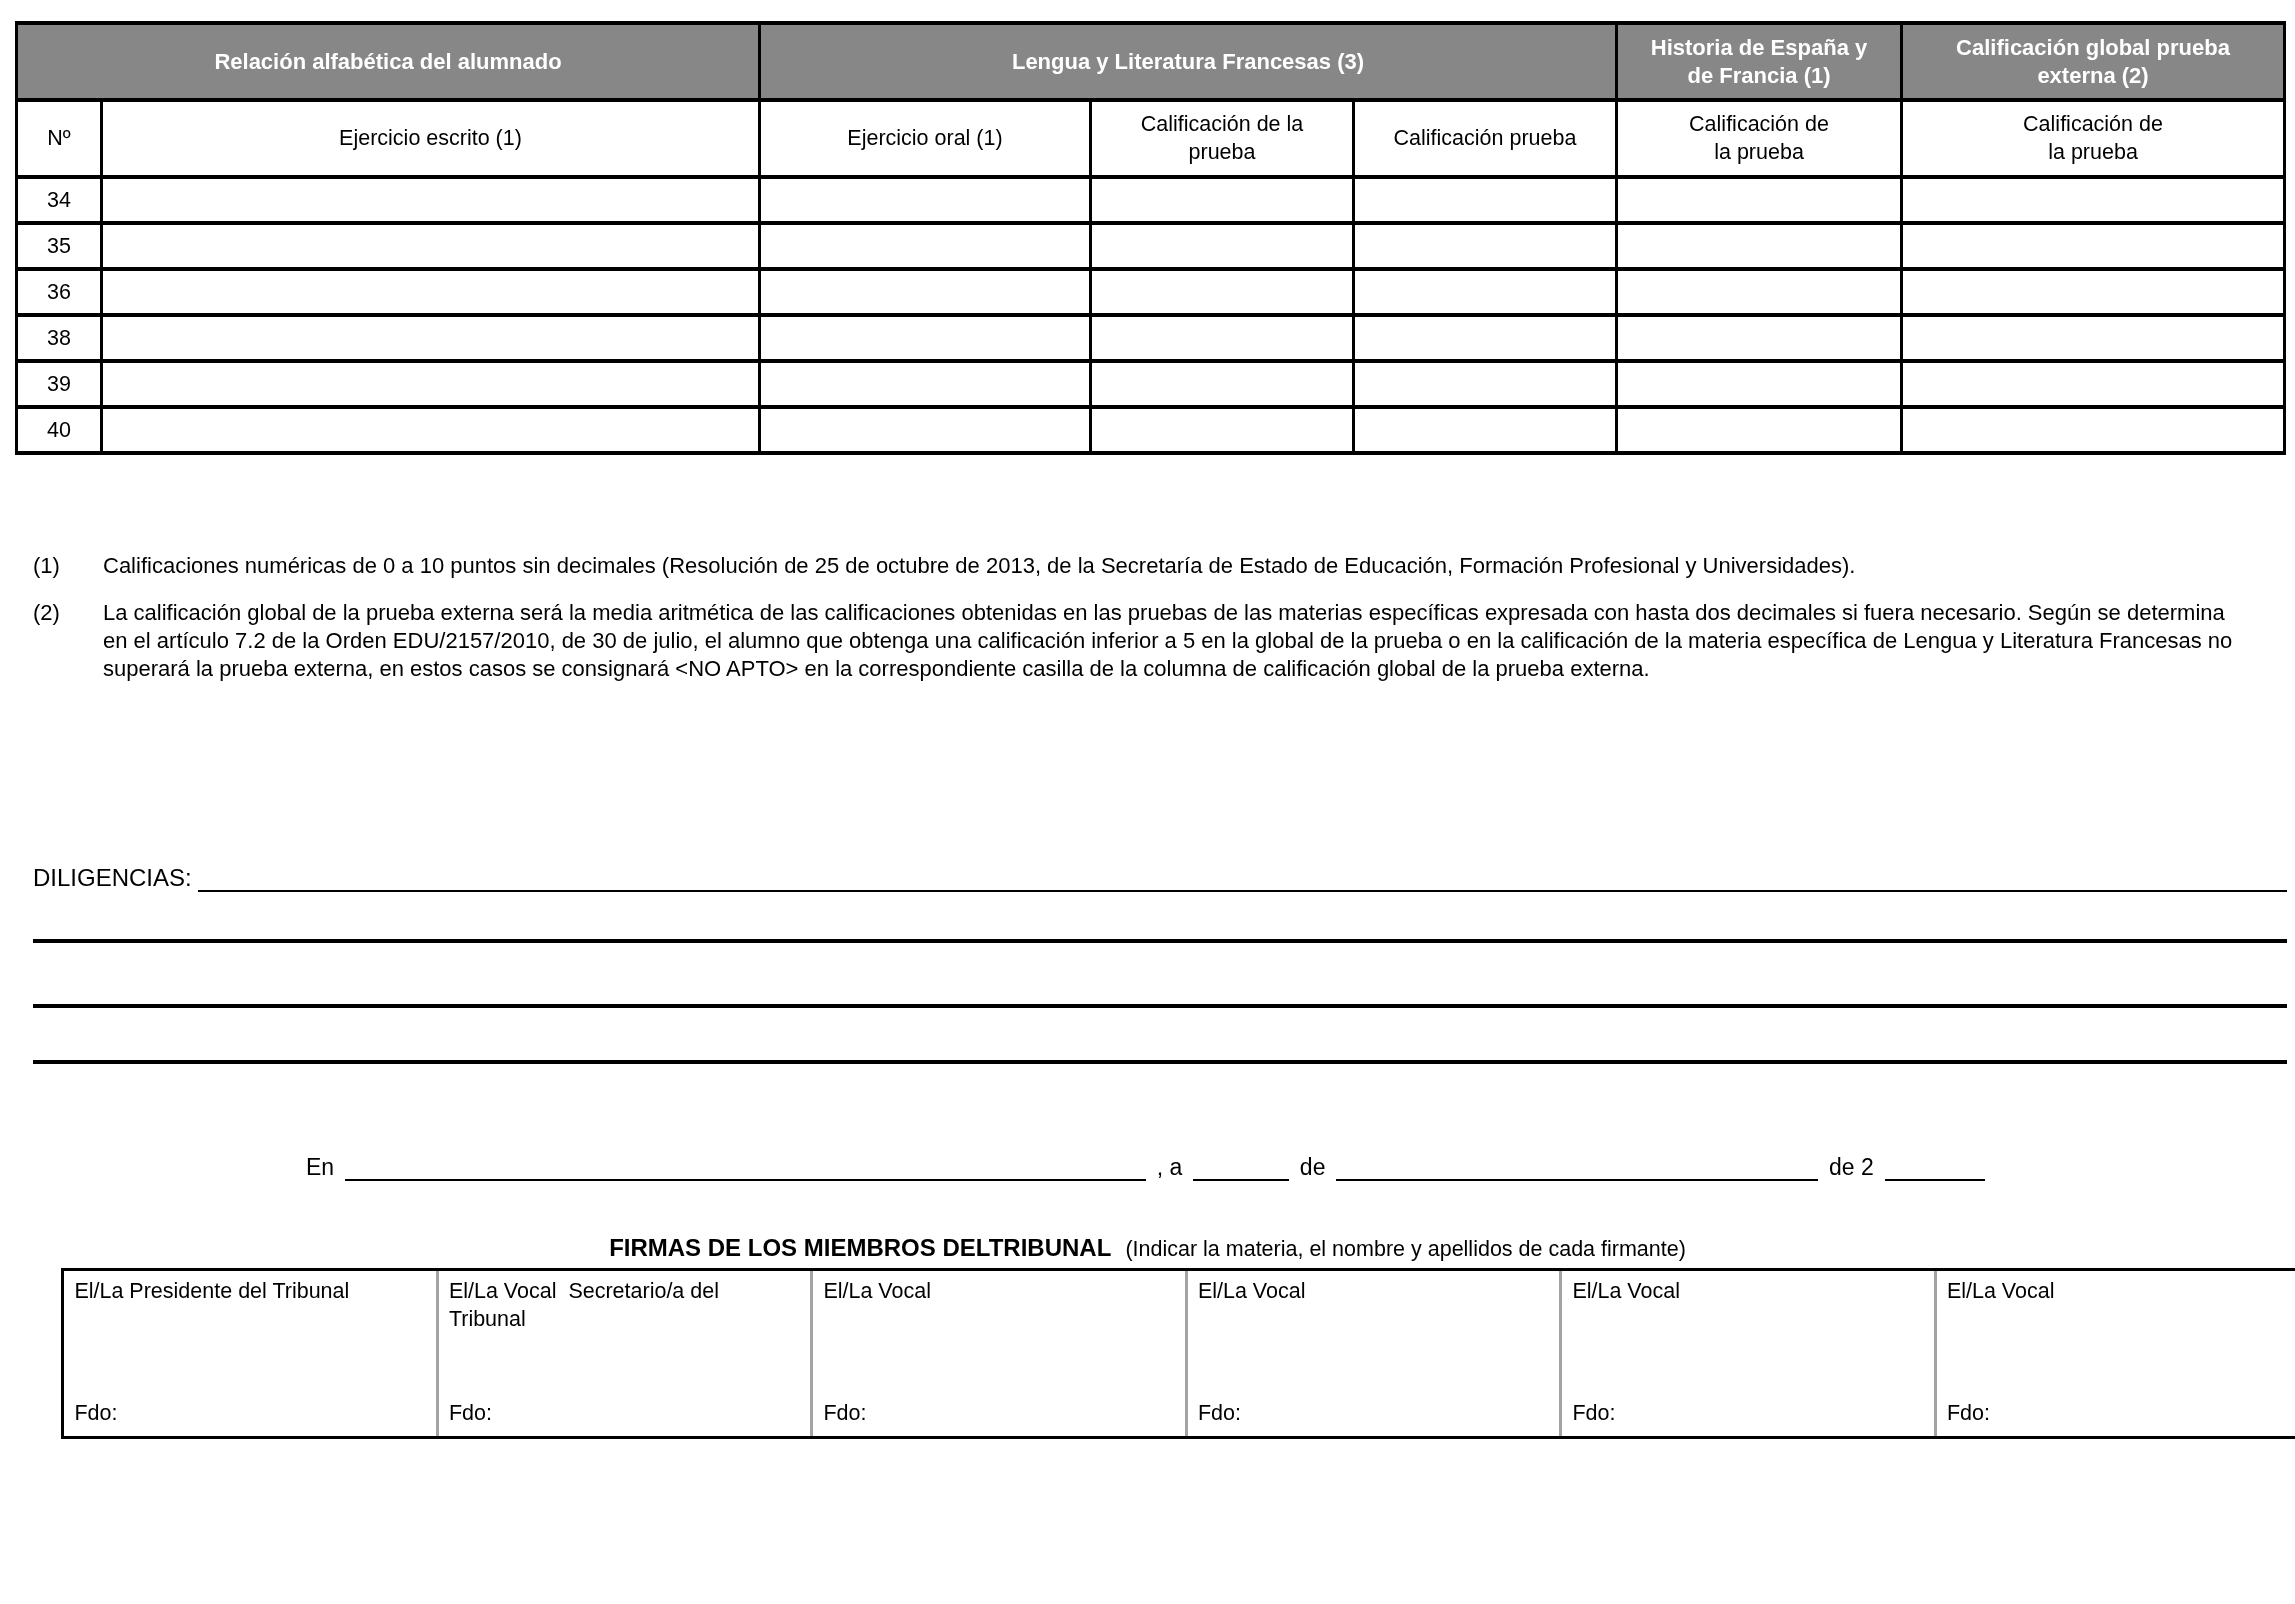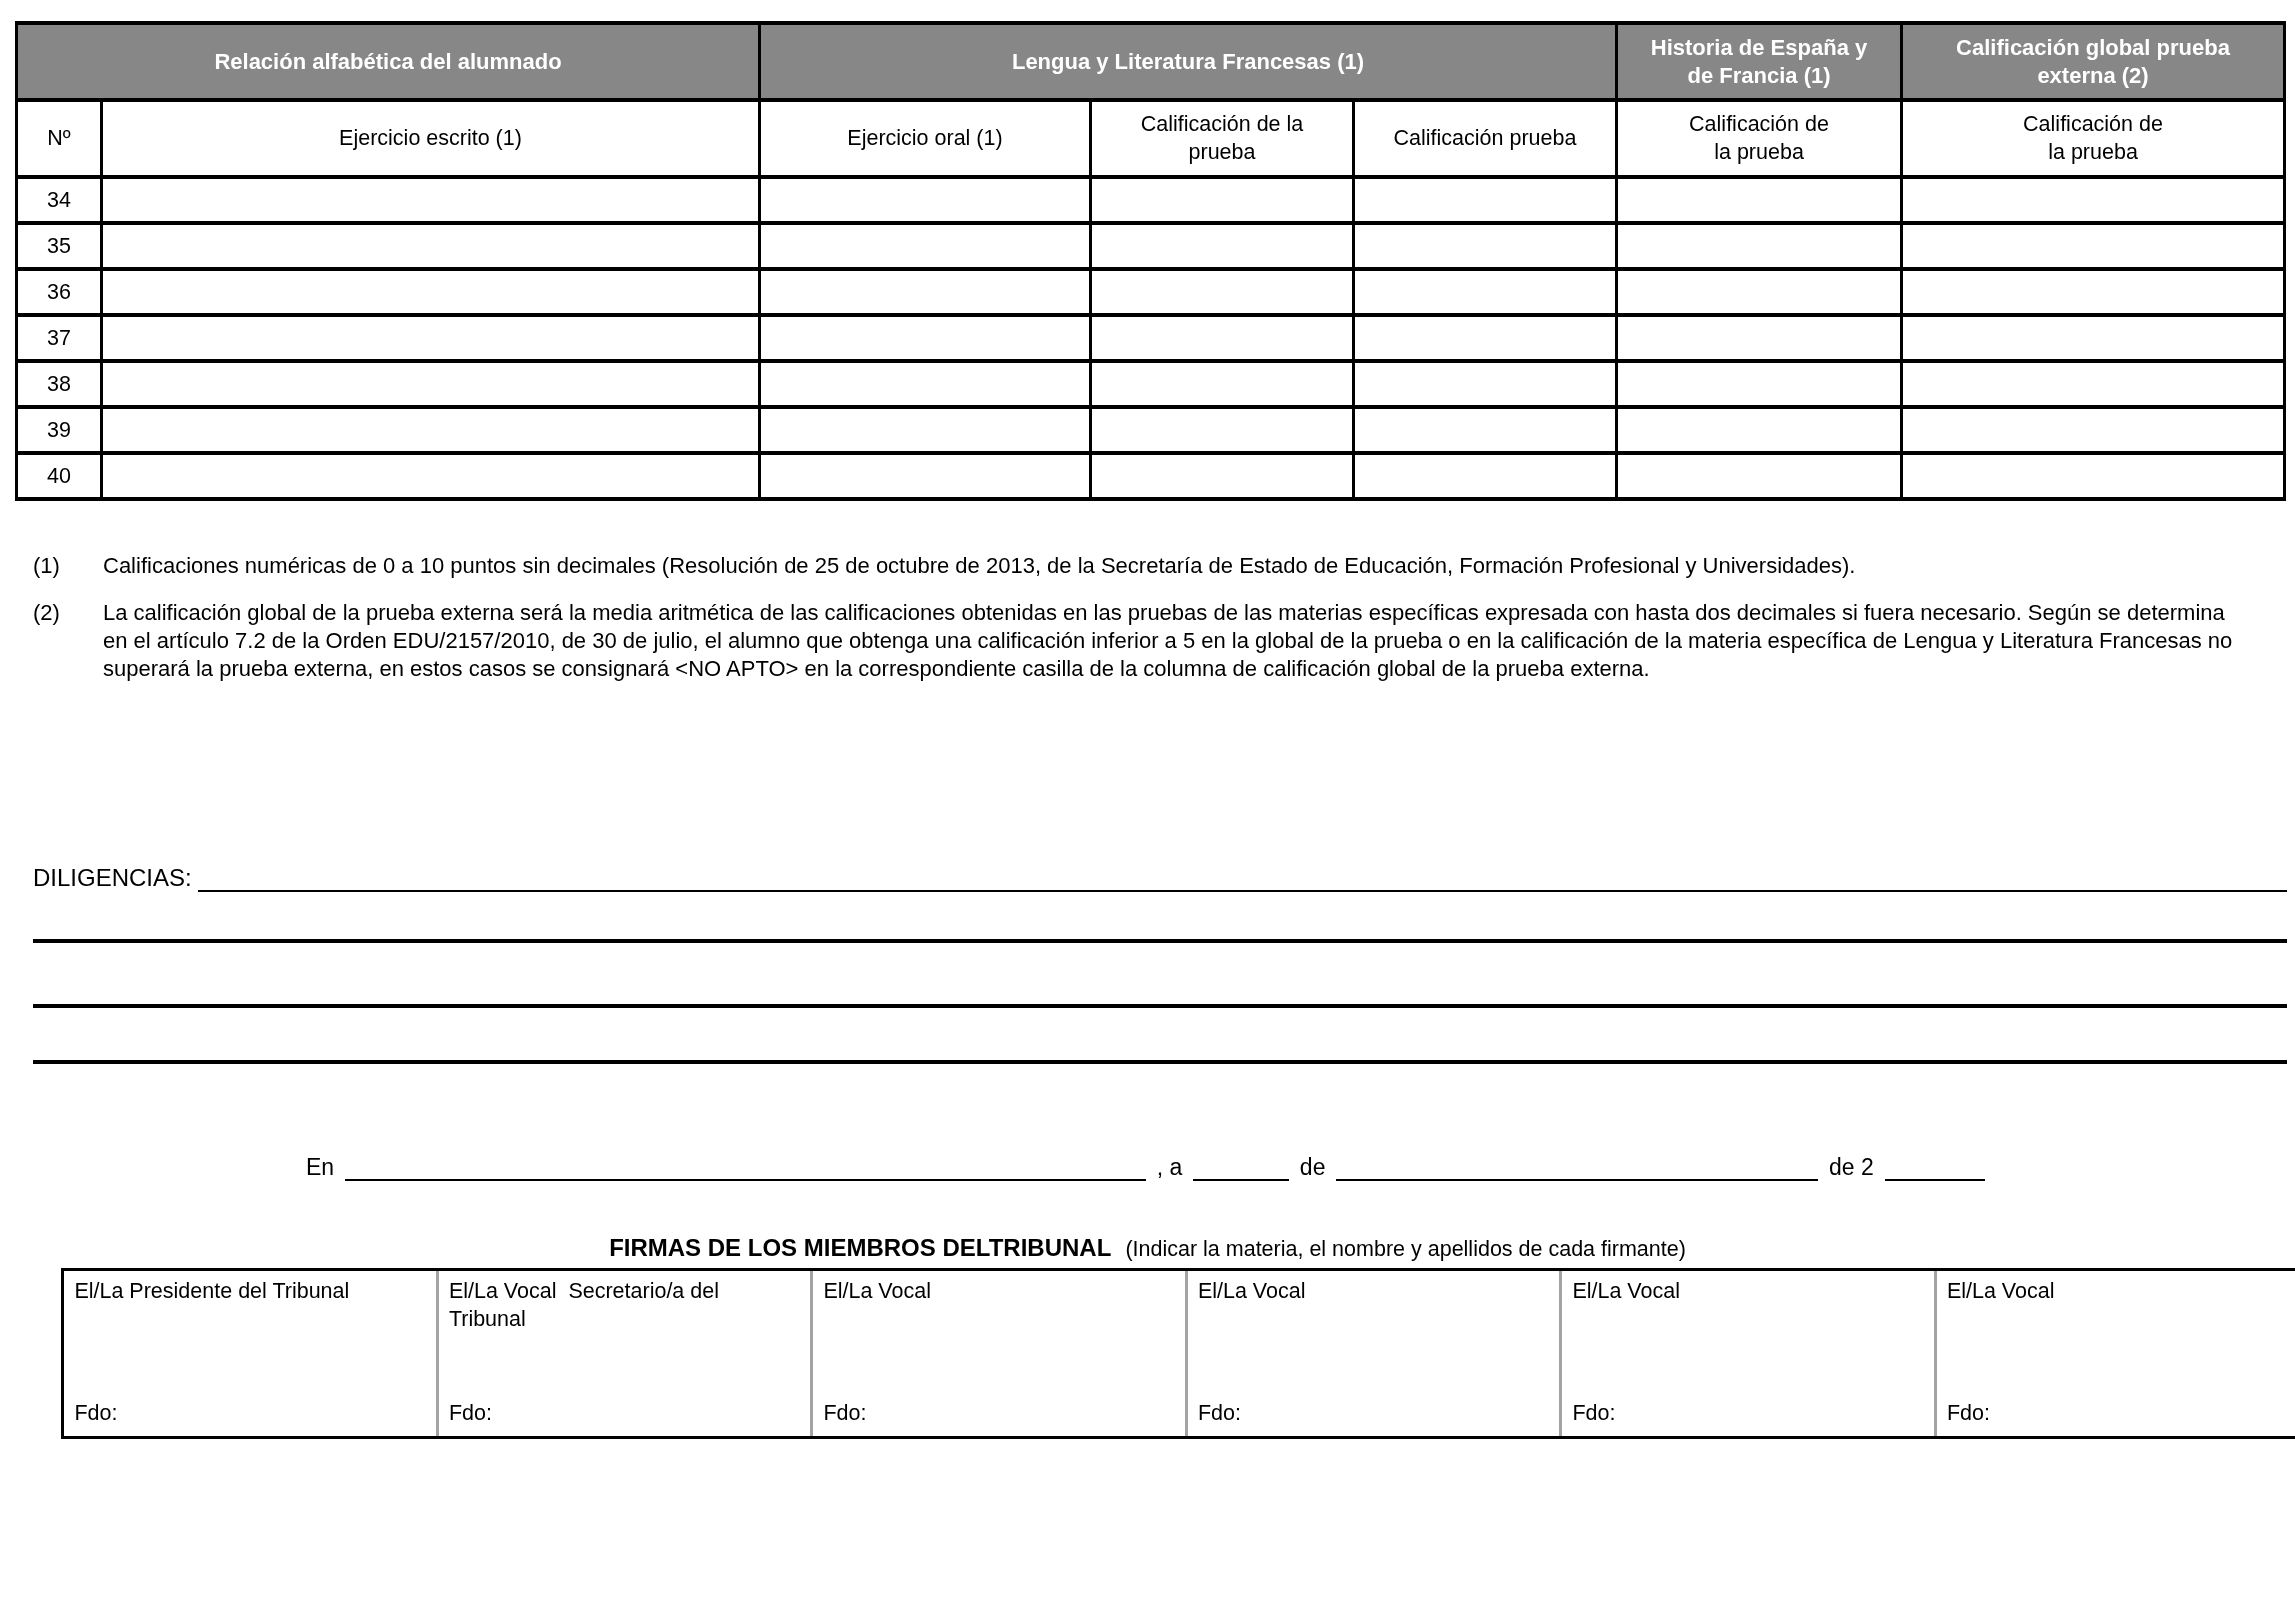--- a/index.html
+++ b/index.html
@@ -77,21 +77,21 @@
         <col style="width:658px">
         <col style="width:331px">
       <col style="width:263px">
         <col style="width:263px">
         <col style="width:285px">
         <col style="width:383px">
     </colgroup>
     <thead>
       <tr class="group-row">
         <th colspan="2">Relación alfabética del alumnado</th>
-        <th colspan="3">Lengua y Literatura Francesas (1)</th>
+        <th colspan="3">Lengua y Literatura Francesas (3)</th>
         <th>Historia de España y
 de Francia (1)</th>
         <th>Calificación global prueba
 externa (2)</th>
       </tr>
       <tr class="sub-row">
         <th>Nº</th>
         <th>Ejercicio escrito (1)</th>
         <th>Ejercicio oral (1)</th>
         <th>Calificación de la
@@ -125,29 +125,20 @@
         <tr>
           <td class="num">36</td>
           <td></td>
           <td></td>
           <td></td>
           <td></td>
           <td></td>
           <td></td>
         </tr>
         <tr>
-          <td class="num">37</td>
-          <td></td>
-          <td></td>
-          <td></td>
-          <td></td>
-          <td></td>
-          <td></td>
-        </tr>
-        <tr>
           <td class="num">38</td>
           <td></td>
           <td></td>
           <td></td>
           <td></td>
           <td></td>
           <td></td>
         </tr>
         <tr>
           <td class="num">39</td>

